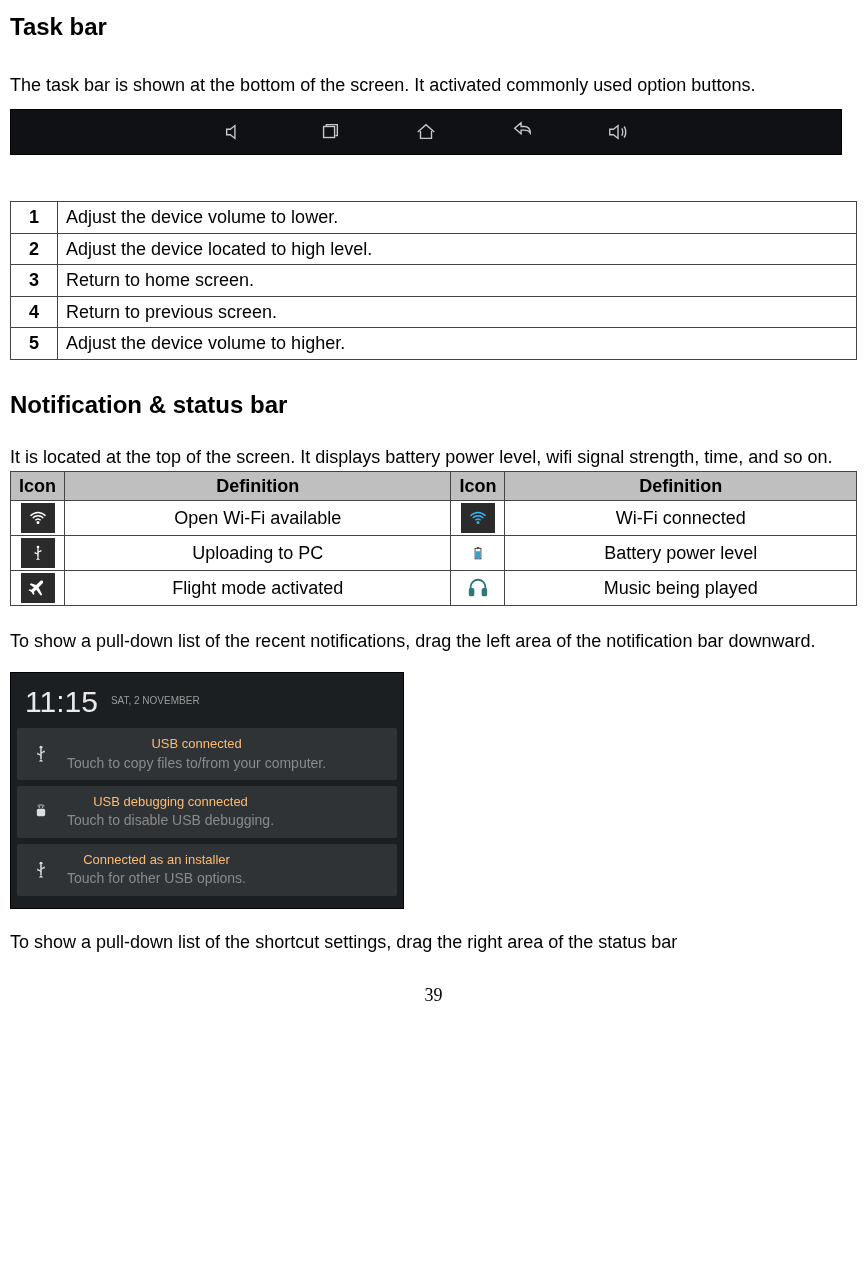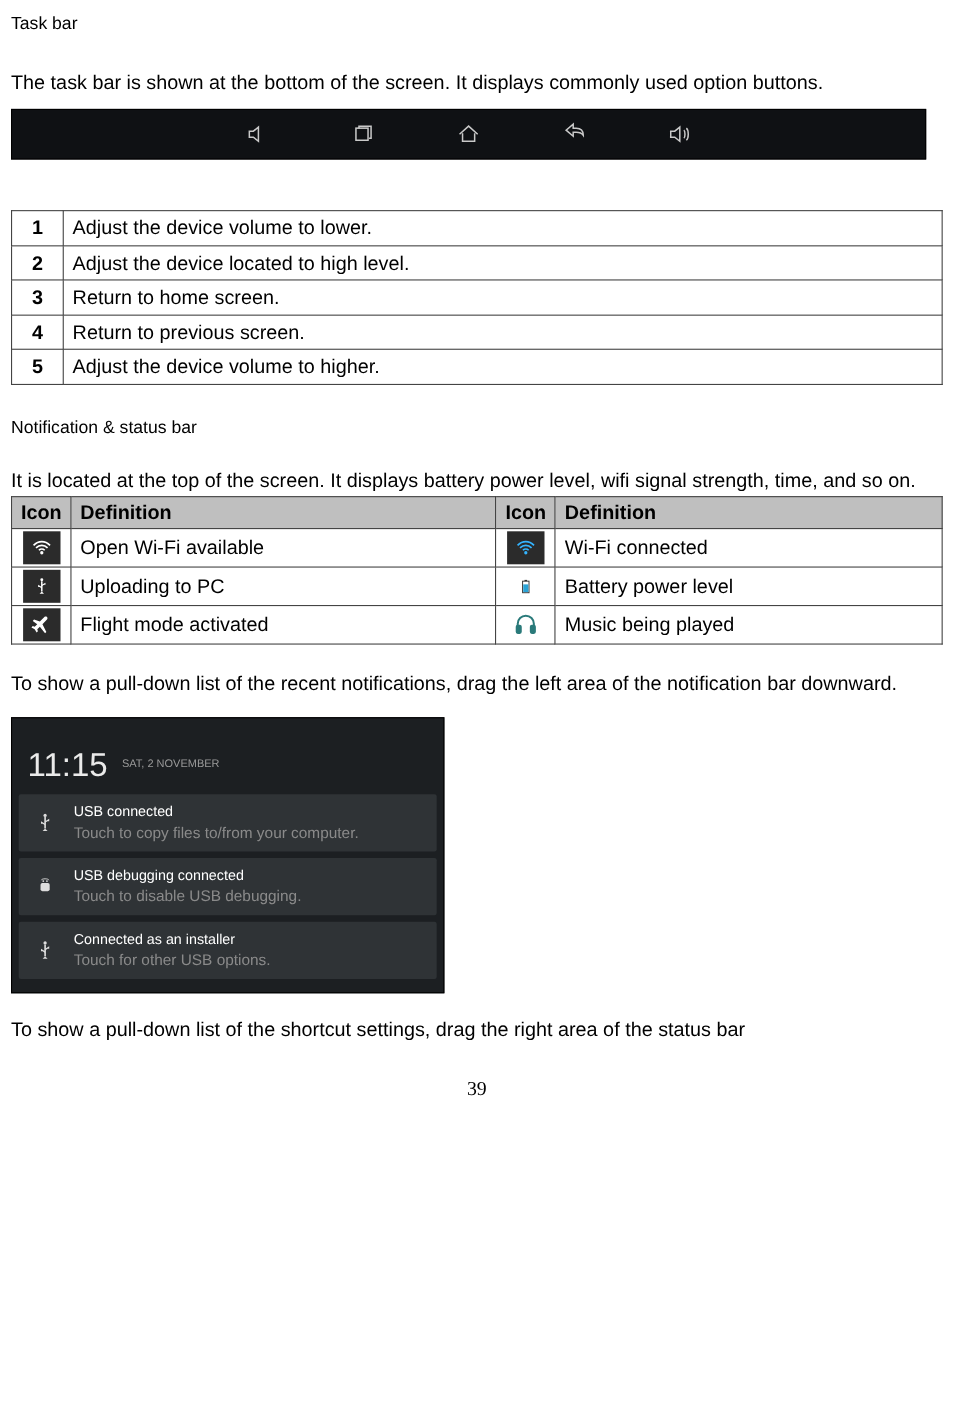--- a/index.html
+++ b/index.html
@@ -5,22 +5,22 @@
   body {
     font-family: Arial, Helvetica, sans-serif;
     font-size: 18px;
     color: #000;
     margin: 0;
     padding: 12px 10px 10px 10px;
     width: 847px;
     line-height: 1.25;
   }
   h2.section {
-    font-size: 16px;
-    font-weight: normal;
+    font-size: 24px;
+    font-weight: bold;
     margin: 0 0 26px 0;
   }
   p.just {
     text-align: justify;
     margin: 0 0 6px 0;
     line-height: 1.95;
   }
   p.just2 {
     text-align: justify;
     margin: 0 0 18px 0;
@@ -64,21 +64,21 @@
   }
   
   table.icons {
     border-collapse: collapse;
     width: 100%;
     margin-bottom: 24px;
   }
   table.icons th, table.icons td {
     border: 1px solid #444;
     padding: 3px 8px;
-    text-align: left;
+    text-align: center;
     vertical-align: middle;
   }
   table.icons th {
     background: #bfbfbf;
     font-weight: bold;
   }
   table.icons td.ic {
     width: 50px;
     text-align: center;
     padding: 0;
@@ -95,21 +95,21 @@
   }
   .ic-box svg { display:block; }
   
   .notif-shot {
     width: 392px;
     background: #1c1f22;
     border: 1px solid #000;
     margin-bottom: 22px;
   }
   .notif-shot .header {
-    padding: 24px 14px 8px 14px;
+    padding: 10px 14px 8px 14px;
     color: #eaeaea;
   }
   .notif-shot .time {
     font-size: 30px;
     font-weight: 300;
     display: inline-block;
     vertical-align: middle;
   }
   .notif-shot .date {
     font-size: 10px;
@@ -128,41 +128,42 @@
     border-radius: 2px;
   }
   .notif-row .nicon {
     width: 28px;
     height: 28px;
     color: #dcdcdc;
     display:flex;align-items:center;justify-content:center;
     flex-shrink:0;
   }
   .notif-row .ntxt .t1 {
-    color: #ffffff;
+    color: #fdba74;
     font-size: 13px;
+    text-align: center;
   }
   .notif-row .ntxt .t2 {
     color: #8a8a8a;
     font-size: 14px;
     margin-top: 2px;
   }
   .pagenum {
     text-align: center;
     font-family: "Times New Roman", Times, serif;
     font-size: 18px;
     margin-top: 30px;
   }
 </style>
 </head>
 <body>
 
 <h2 class="section">Task bar</h2>
 
-<p class="just">The task bar is shown at the bottom of the screen. It displays commonly used option buttons.</p>
+<p class="just">The task bar is shown at the bottom of the screen. It activated commonly used option buttons.</p>
 
 <div class="taskbar-shot">
   <span class="tb-icon">
     <svg width="22" height="22" viewBox="0 0 24 24" fill="none" stroke="currentColor" stroke-width="1.5">
         <path d="M4 9v6h4l5 4V5L8 9H4z"></path>
       </svg>
   </span>
   <span class="tb-icon">
     <svg width="22" height="22" viewBox="0 0 24 24" fill="none" stroke="currentColor" stroke-width="1.5">
         <rect x="5" y="6" width="12" height="12"></rect>

